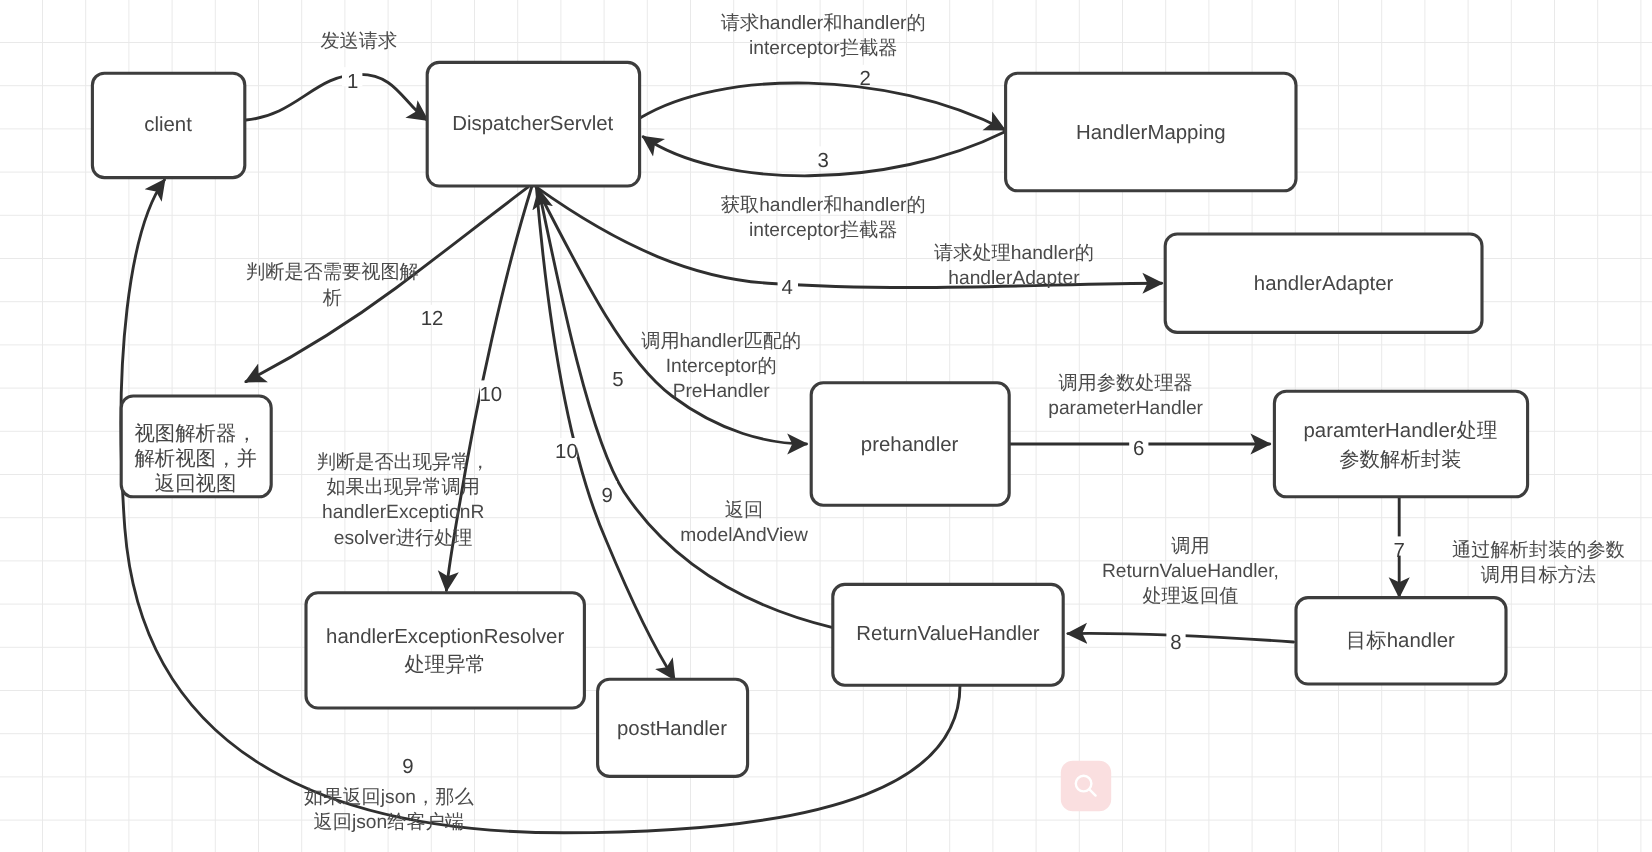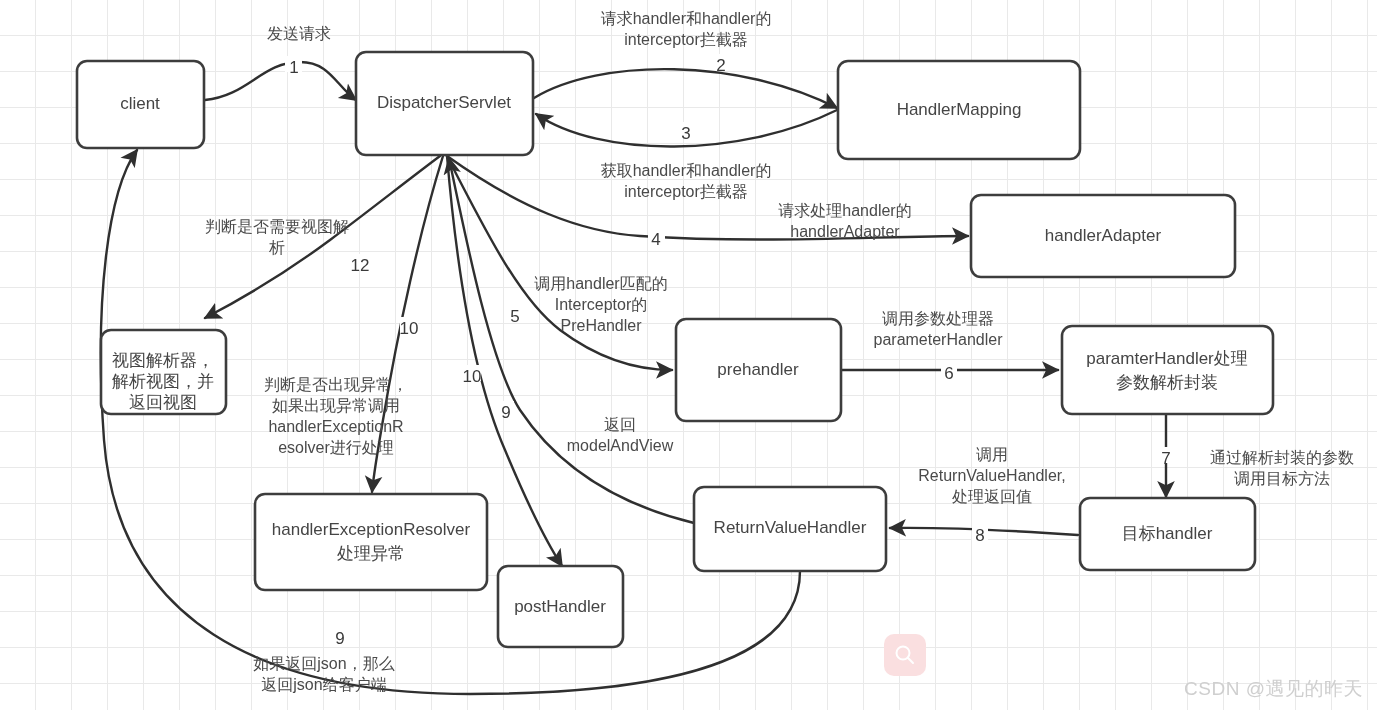--- a/index.html
+++ b/index.html
@@ -227,15 +227,14 @@
 
   </svg>
 
   <div class="search-badge">
     <svg width="24" height="24" viewBox="0 0 24 24">
       <circle cx="10" cy="10" r="6.5" fill="none" stroke="#ffffff" stroke-width="2"></circle>
       <line x1="14.8" y1="14.8" x2="20" y2="20" stroke="#ffffff" stroke-width="2" stroke-linecap="round"></line>
     </svg>
   </div>
 
-  <div class="watermark">CSDN @遇见的昨天</div>
 
 </div>
 
 </body></html>

